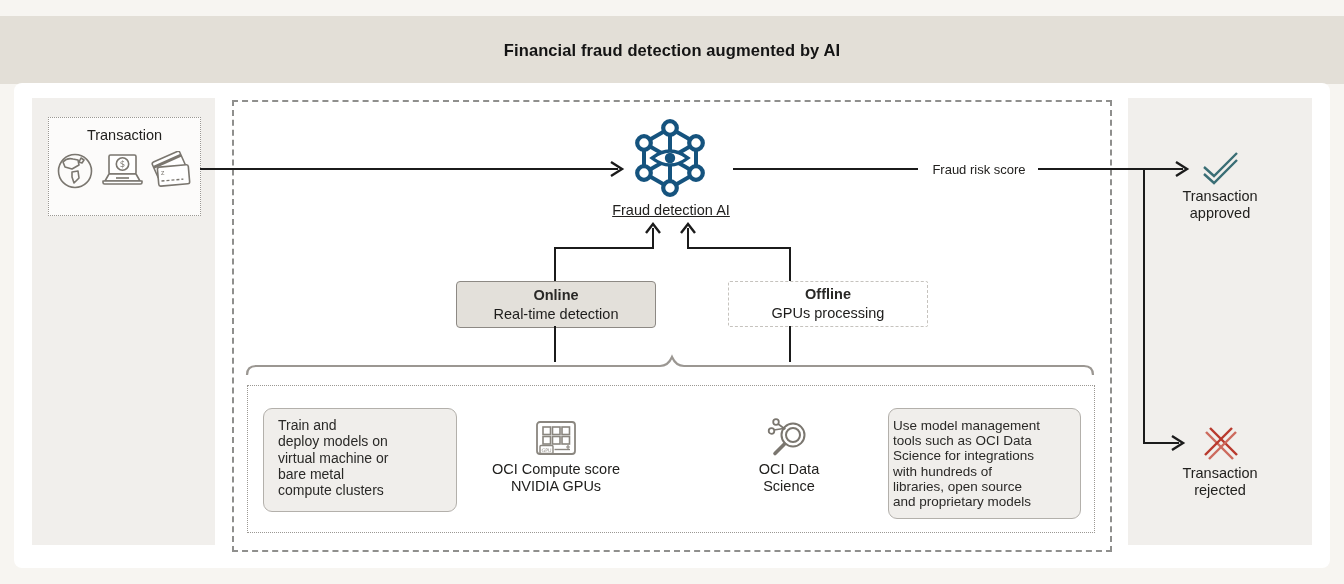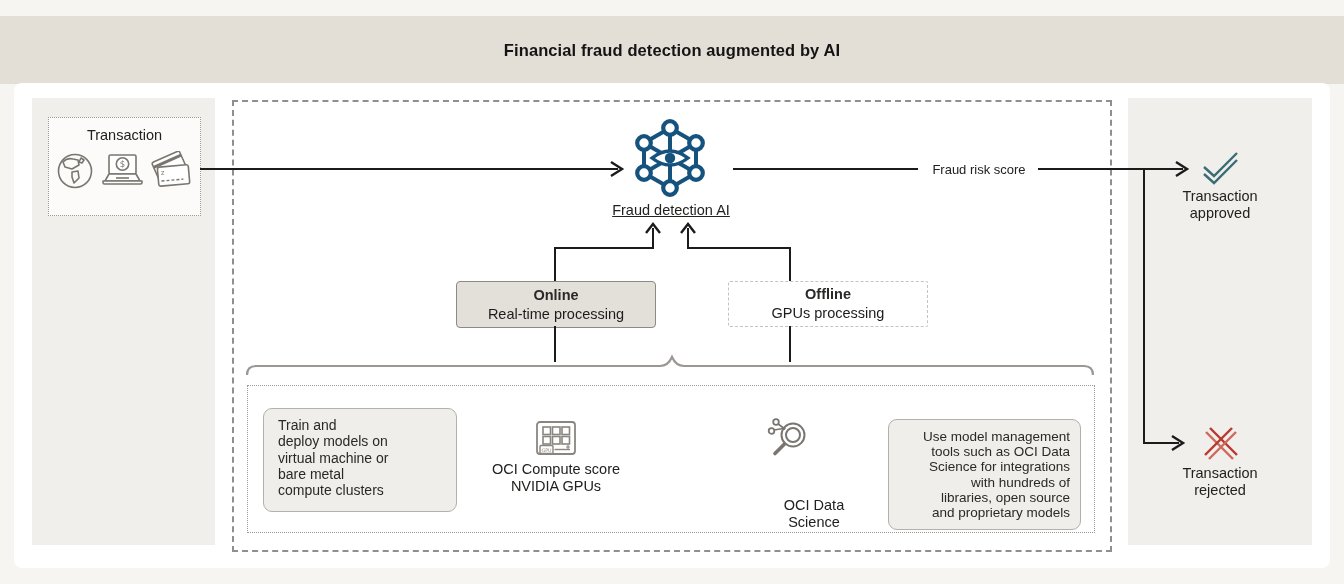--- a/index.html
+++ b/index.html
@@ -107,21 +107,21 @@
     <circle cx="13" cy="54" r="6.8"></circle>
     <circle cx="13" cy="24" r="6.8"></circle>
   </g>
   <path d="M21,39 Q39,25 57,39 Q39,53 21,39 Z" fill="#ffffff" stroke="#15537e" stroke-width="3.4"></path>
   <circle cx="39" cy="39" r="5.2" fill="#15537e"></circle>
 </svg>
 <div class="abs label" style="left:571px;top:202px;width:200px;text-decoration:underline;">Fraud detection AI</div>
 
 <div class="abs proc-box online" style="left:456px;top:281px;width:198px;height:45px;">
   <div class="proc-title">Online</div>
-  <div>Real-time processing</div>
+  <div>Real-time detection</div>
 </div>
 <div class="abs proc-box offline" style="left:688px;top:281px;width:198px;height:44px;margin-left:40px;">
   <div class="proc-title">Offline</div>
   <div>GPUs processing</div>
 </div>
 
 <div class="abs dotted" style="left:247px;top:385px;width:846px;height:146px;"></div>
 
 <div class="abs note-box" style="left:263px;top:408px;width:194px;height:104px;padding:8px 14px;">Train and
 deploy models on
@@ -154,24 +154,24 @@
     <circle cx="28" cy="21" r="11.5" stroke-width="2"></circle>
     <circle cx="28" cy="21" r="7" stroke-width="2"></circle>
     <line x1="19.5" y1="30" x2="10" y2="39.5" stroke-width="3.6" stroke-linecap="round"></line>
     <line x1="12.5" y1="9.5" x2="18.5" y2="14" stroke-width="1.6"></line>
     <line x1="8.8" y1="16" x2="18.5" y2="14.5" stroke-width="1.6"></line>
     <circle cx="11" cy="8" r="2.8" stroke-width="1.8" fill="#ffffff"></circle>
     <circle cx="6.5" cy="17" r="2.8" stroke-width="1.8" fill="#ffffff"></circle>
   </g>
   <circle cx="19" cy="14.3" r="1.6" fill="#7a766f"></circle>
 </svg>
-<div class="abs label" style="left:764px;top:461px;width:100px;margin-top:36px;">OCI Data
+<div class="abs label" style="left:739px;top:461px;width:100px;">OCI Data
 Science</div>
 
-<div class="abs note-box" style="left:888px;top:419px;width:193px;height:111px;padding:9px 10px;font-size:13.5px;line-height:15.2px;text-align:right;">Use model management
+<div class="abs note-box" style="left:888px;top:408px;width:193px;height:111px;padding:9px 4px;font-size:13.5px;line-height:15.2px;">Use model management
 tools such as OCI Data
 Science for integrations
 with hundreds of
 libraries, open source
 and proprietary models</div>
 
 <div class="abs small-label" style="left:922px;top:162px;width:114px;text-align:center;">Fraud risk score</div>
 
 <svg class="abs" style="left:1201px;top:150px;" width="40" height="36" viewBox="0 0 40 36">
   <g fill="none" stroke="#3a6e75" stroke-width="2.4">

